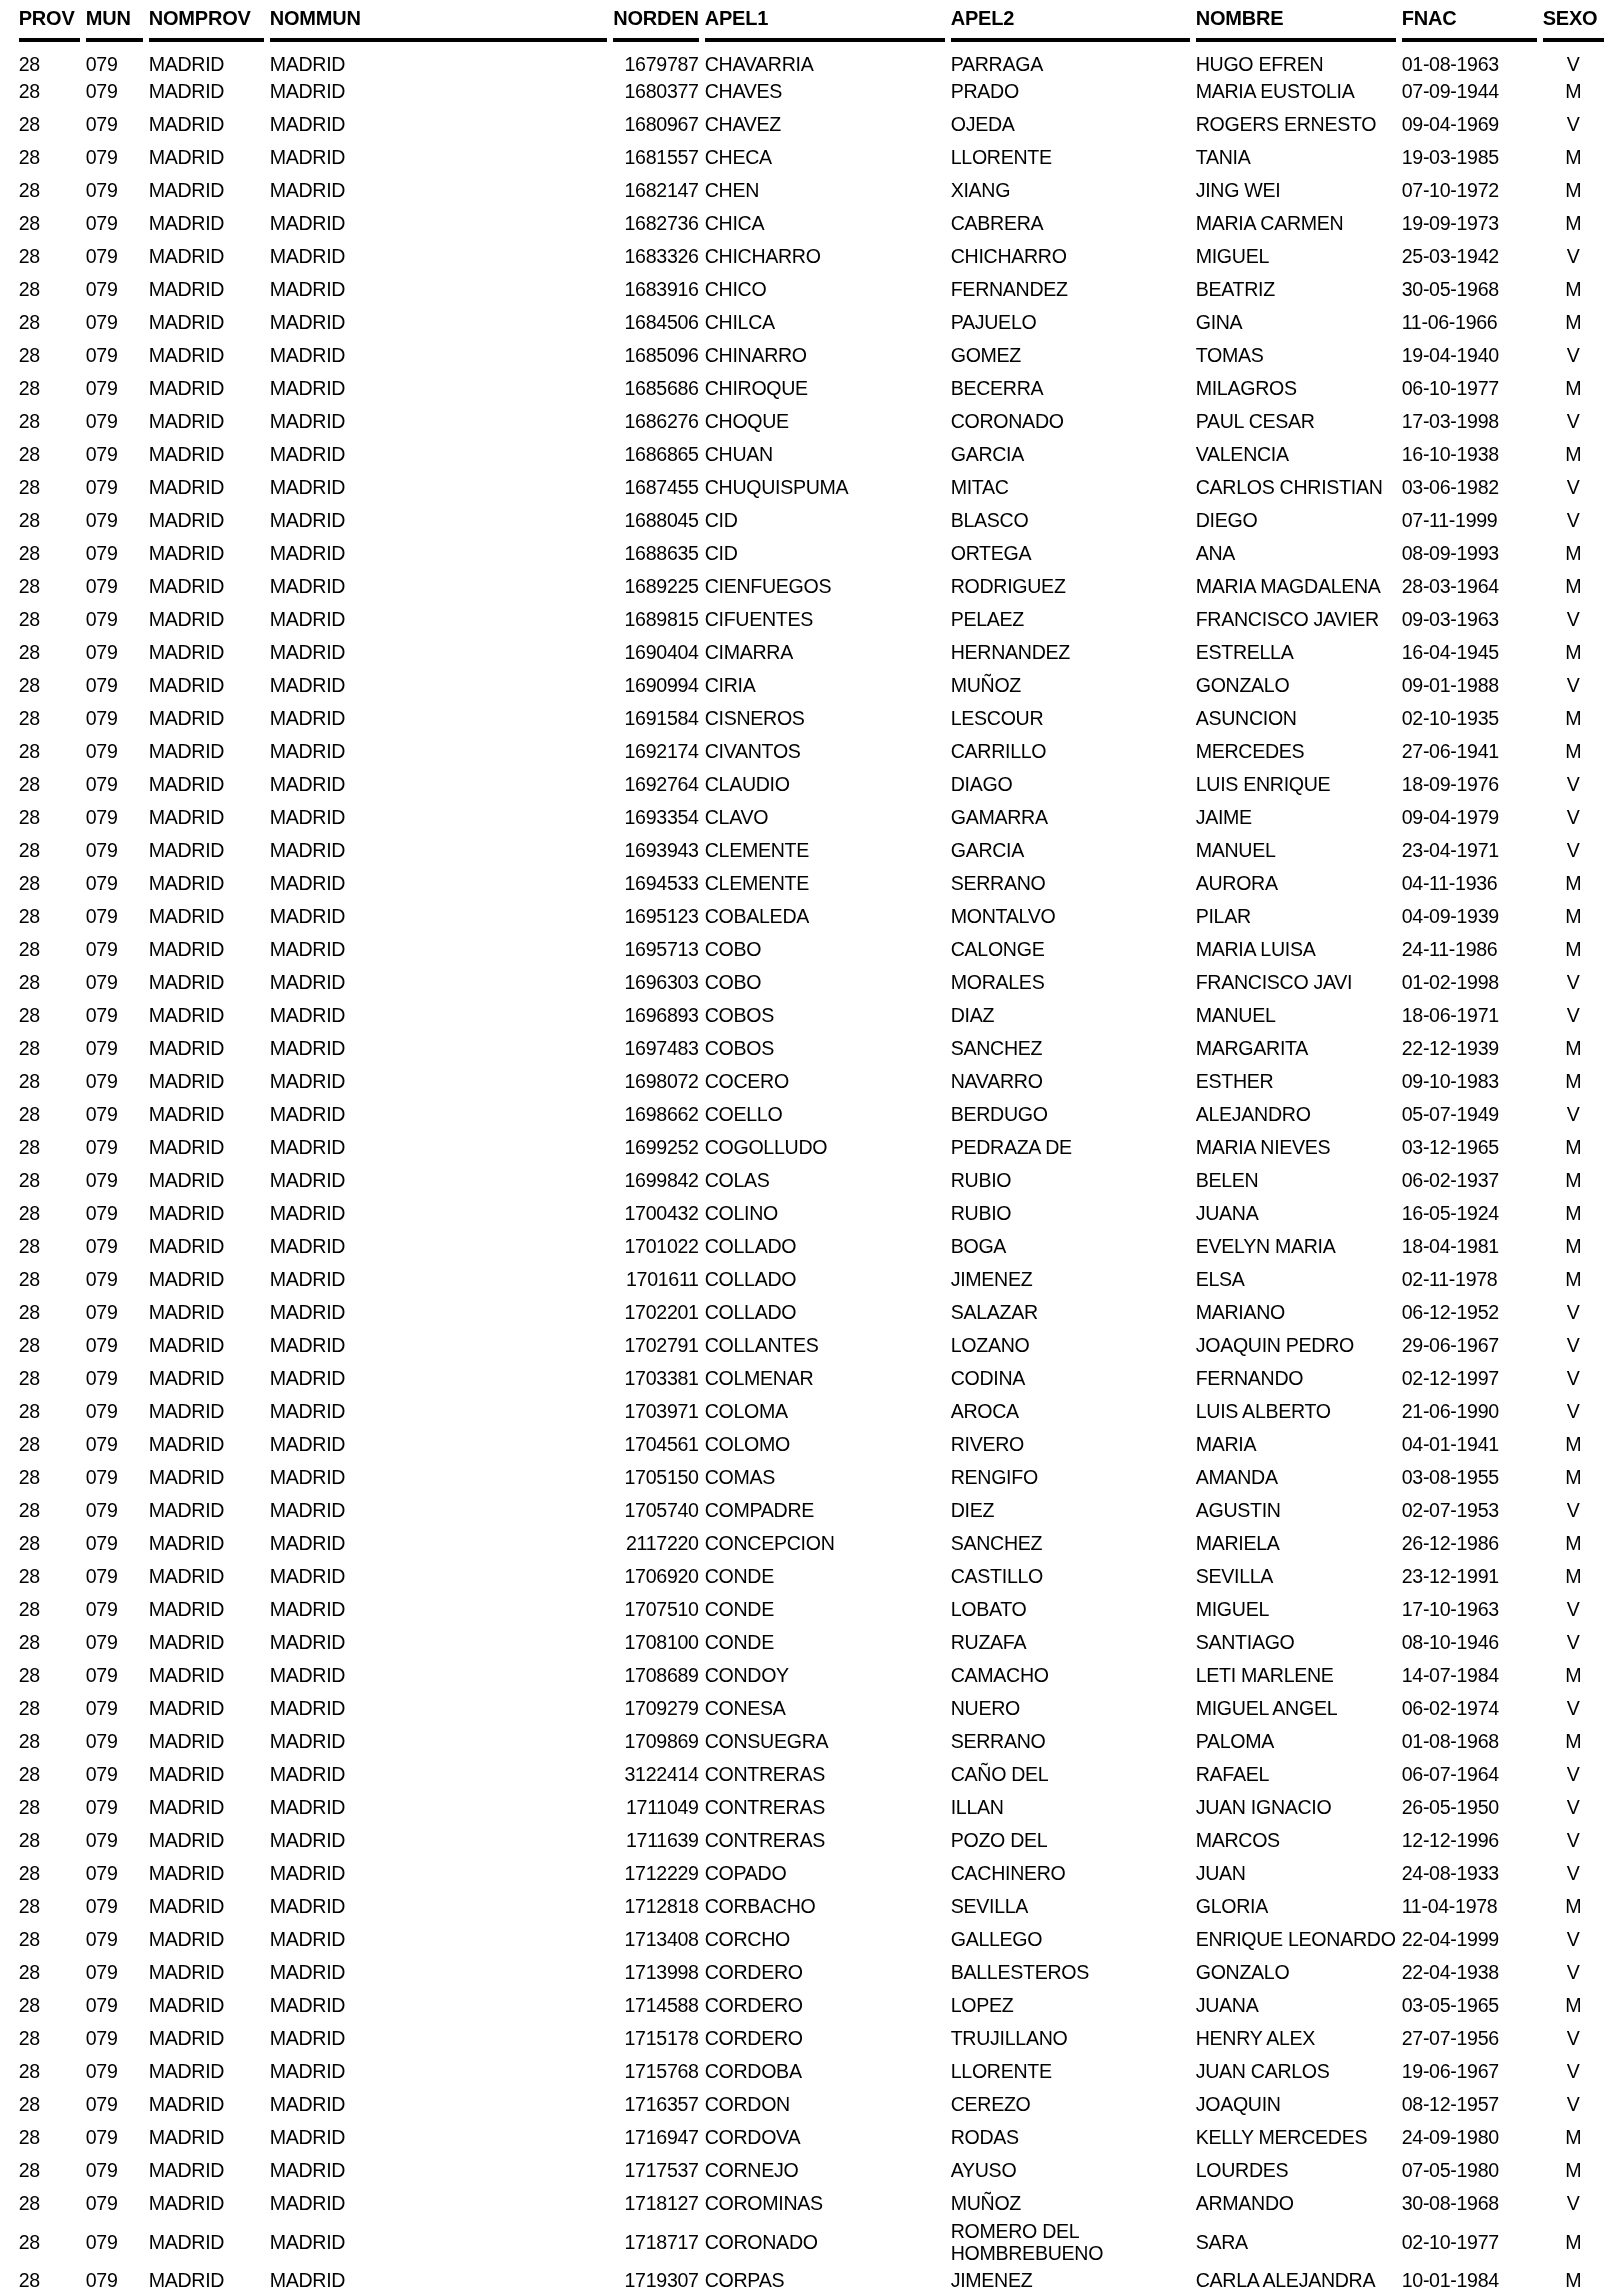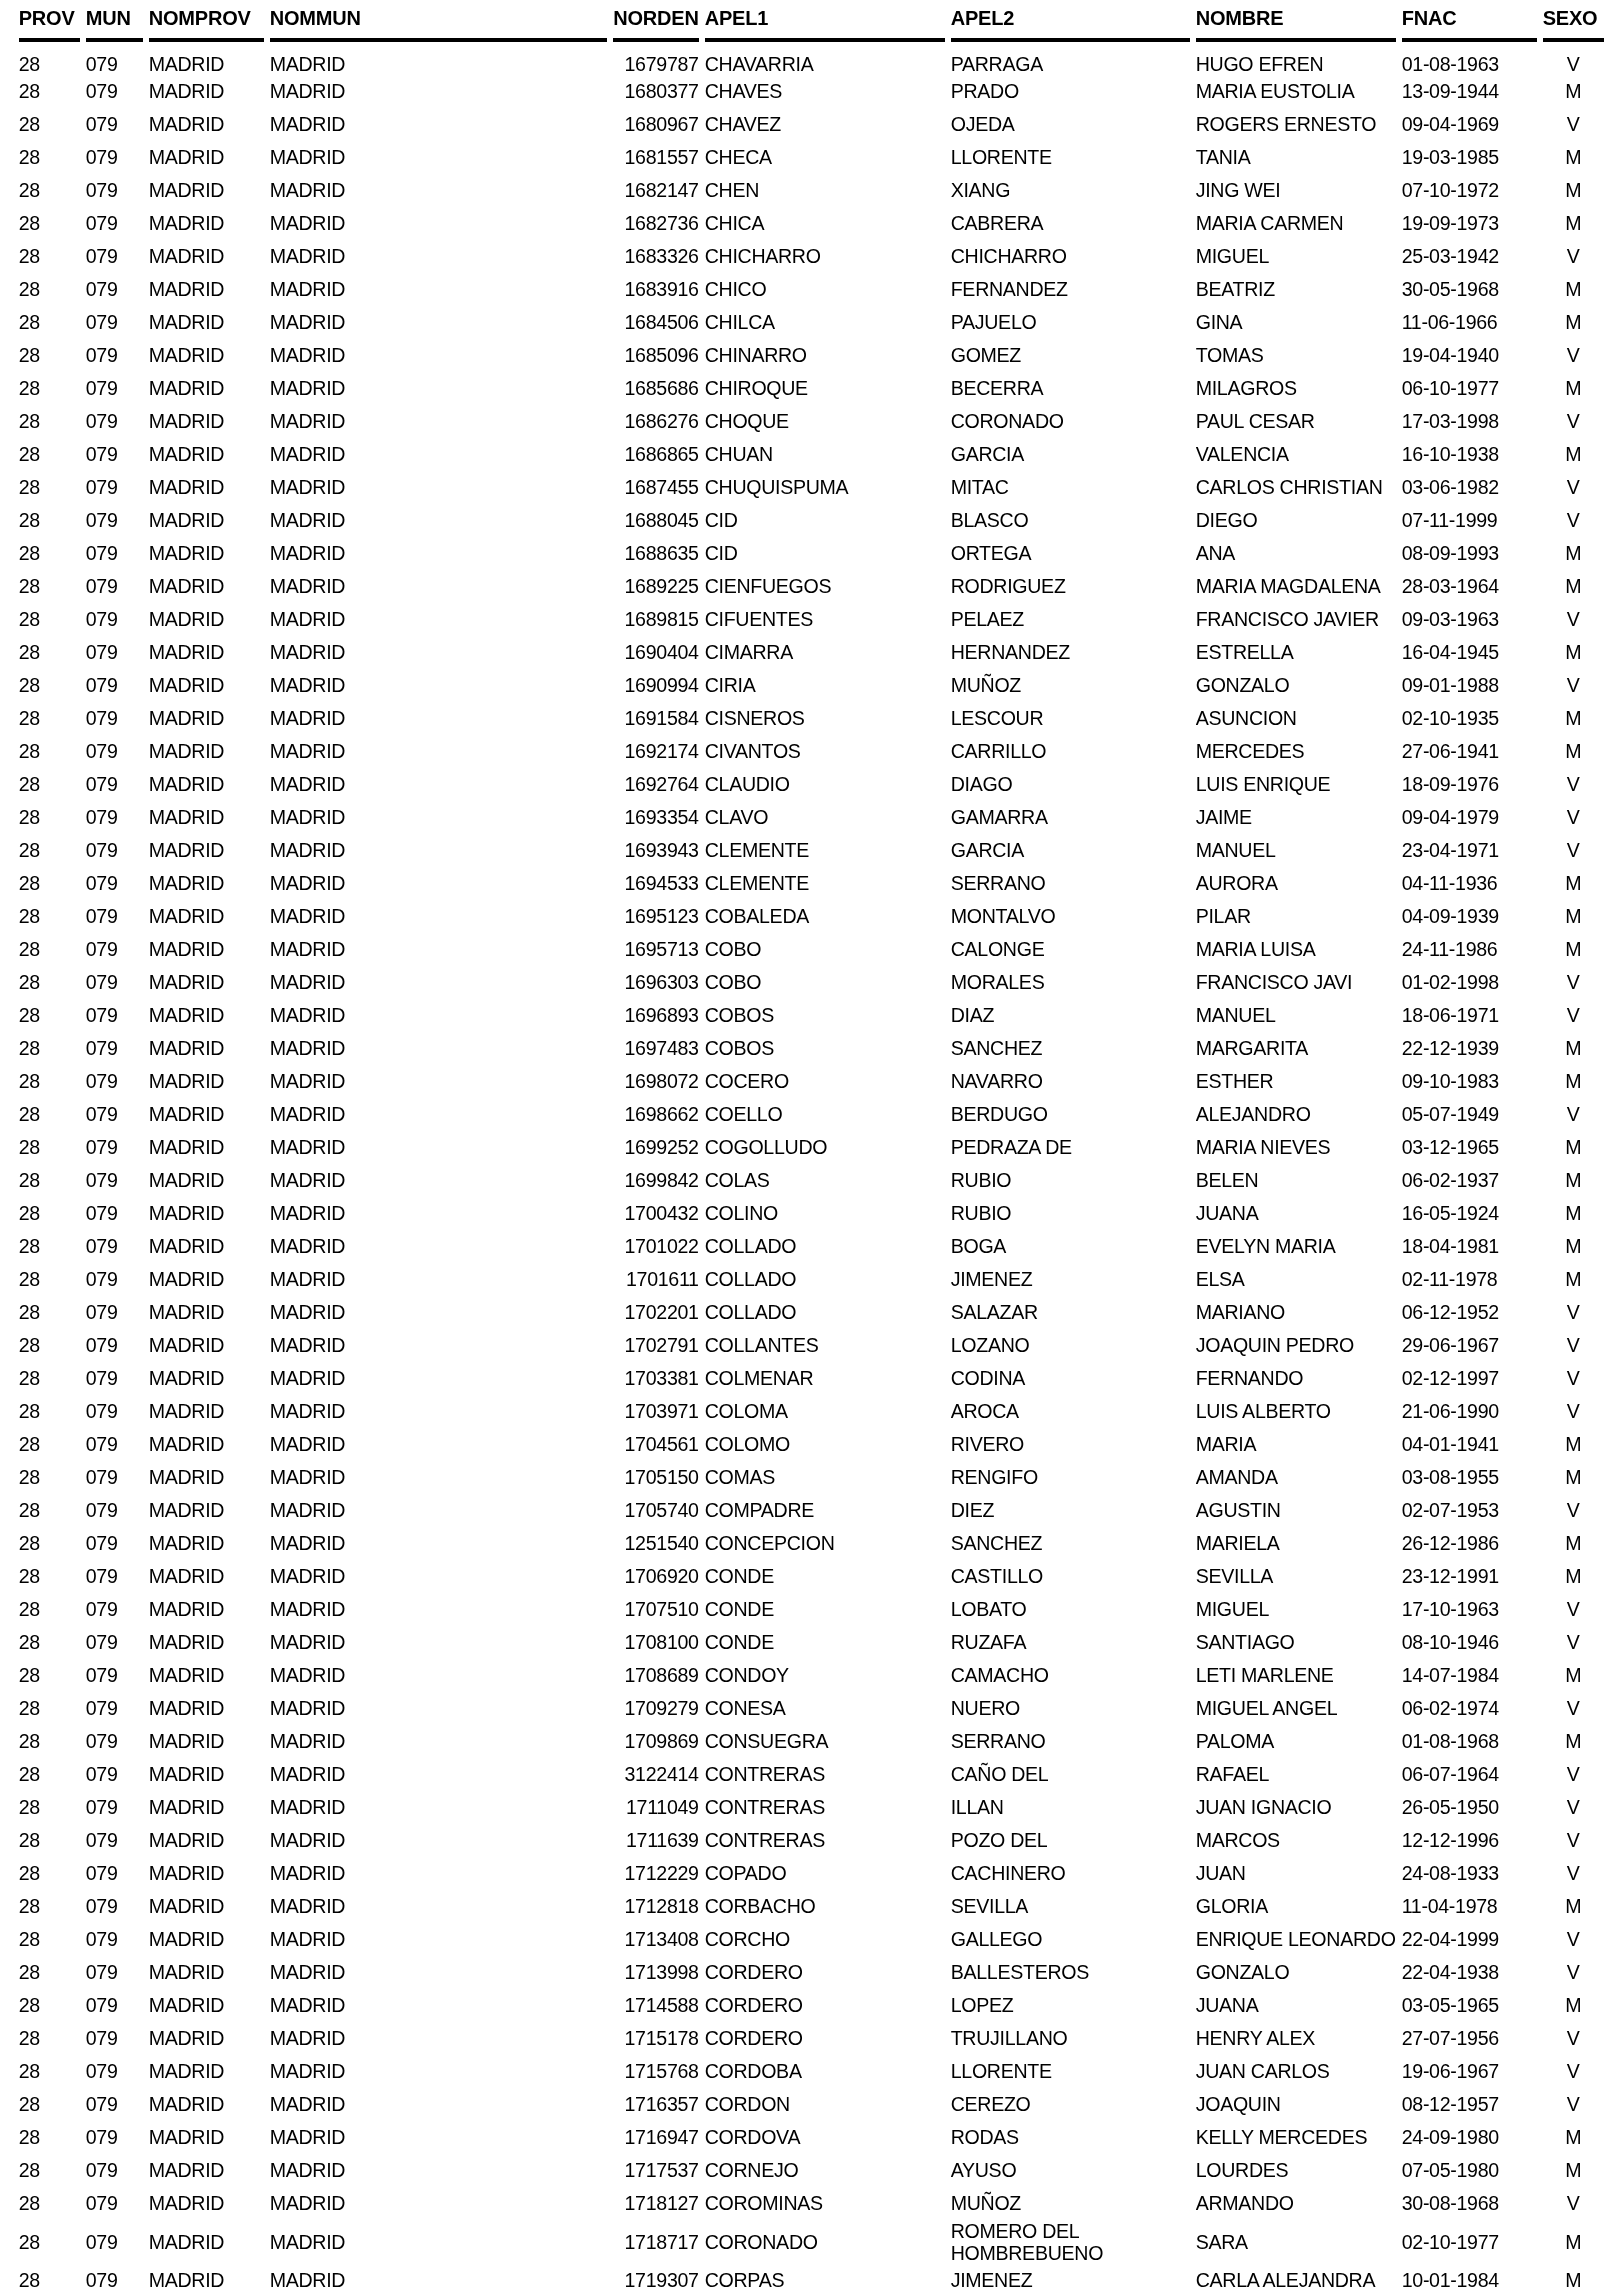--- a/index.html
+++ b/index.html
@@ -92,21 +92,21 @@
         </tr>
         <tr>
           <td class="c0">28</td>
           <td class="c1">079</td>
           <td class="c2">MADRID</td>
           <td class="c3">MADRID</td>
           <td class="c4">1680377</td>
           <td class="c5">CHAVES</td>
           <td class="c6">PRADO</td>
           <td class="c7">MARIA EUSTOLIA</td>
-          <td class="c8">13-09-1944</td>
+          <td class="c8">07-09-1944</td>
           <td class="c9">M</td>
         </tr>
         <tr>
           <td class="c0">28</td>
           <td class="c1">079</td>
           <td class="c2">MADRID</td>
           <td class="c3">MADRID</td>
           <td class="c4">1680967</td>
           <td class="c5">CHAVEZ</td>
           <td class="c6">OJEDA</td>
@@ -616,21 +616,21 @@
           <td class="c6">DIEZ</td>
           <td class="c7">AGUSTIN</td>
           <td class="c8">02-07-1953</td>
           <td class="c9">V</td>
         </tr>
         <tr>
           <td class="c0">28</td>
           <td class="c1">079</td>
           <td class="c2">MADRID</td>
           <td class="c3">MADRID</td>
-          <td class="c4">1251540</td>
+          <td class="c4">2117220</td>
           <td class="c5">CONCEPCION</td>
           <td class="c6">SANCHEZ</td>
           <td class="c7">MARIELA</td>
           <td class="c8">26-12-1986</td>
           <td class="c9">M</td>
         </tr>
         <tr>
           <td class="c0">28</td>
           <td class="c1">079</td>
           <td class="c2">MADRID</td>

